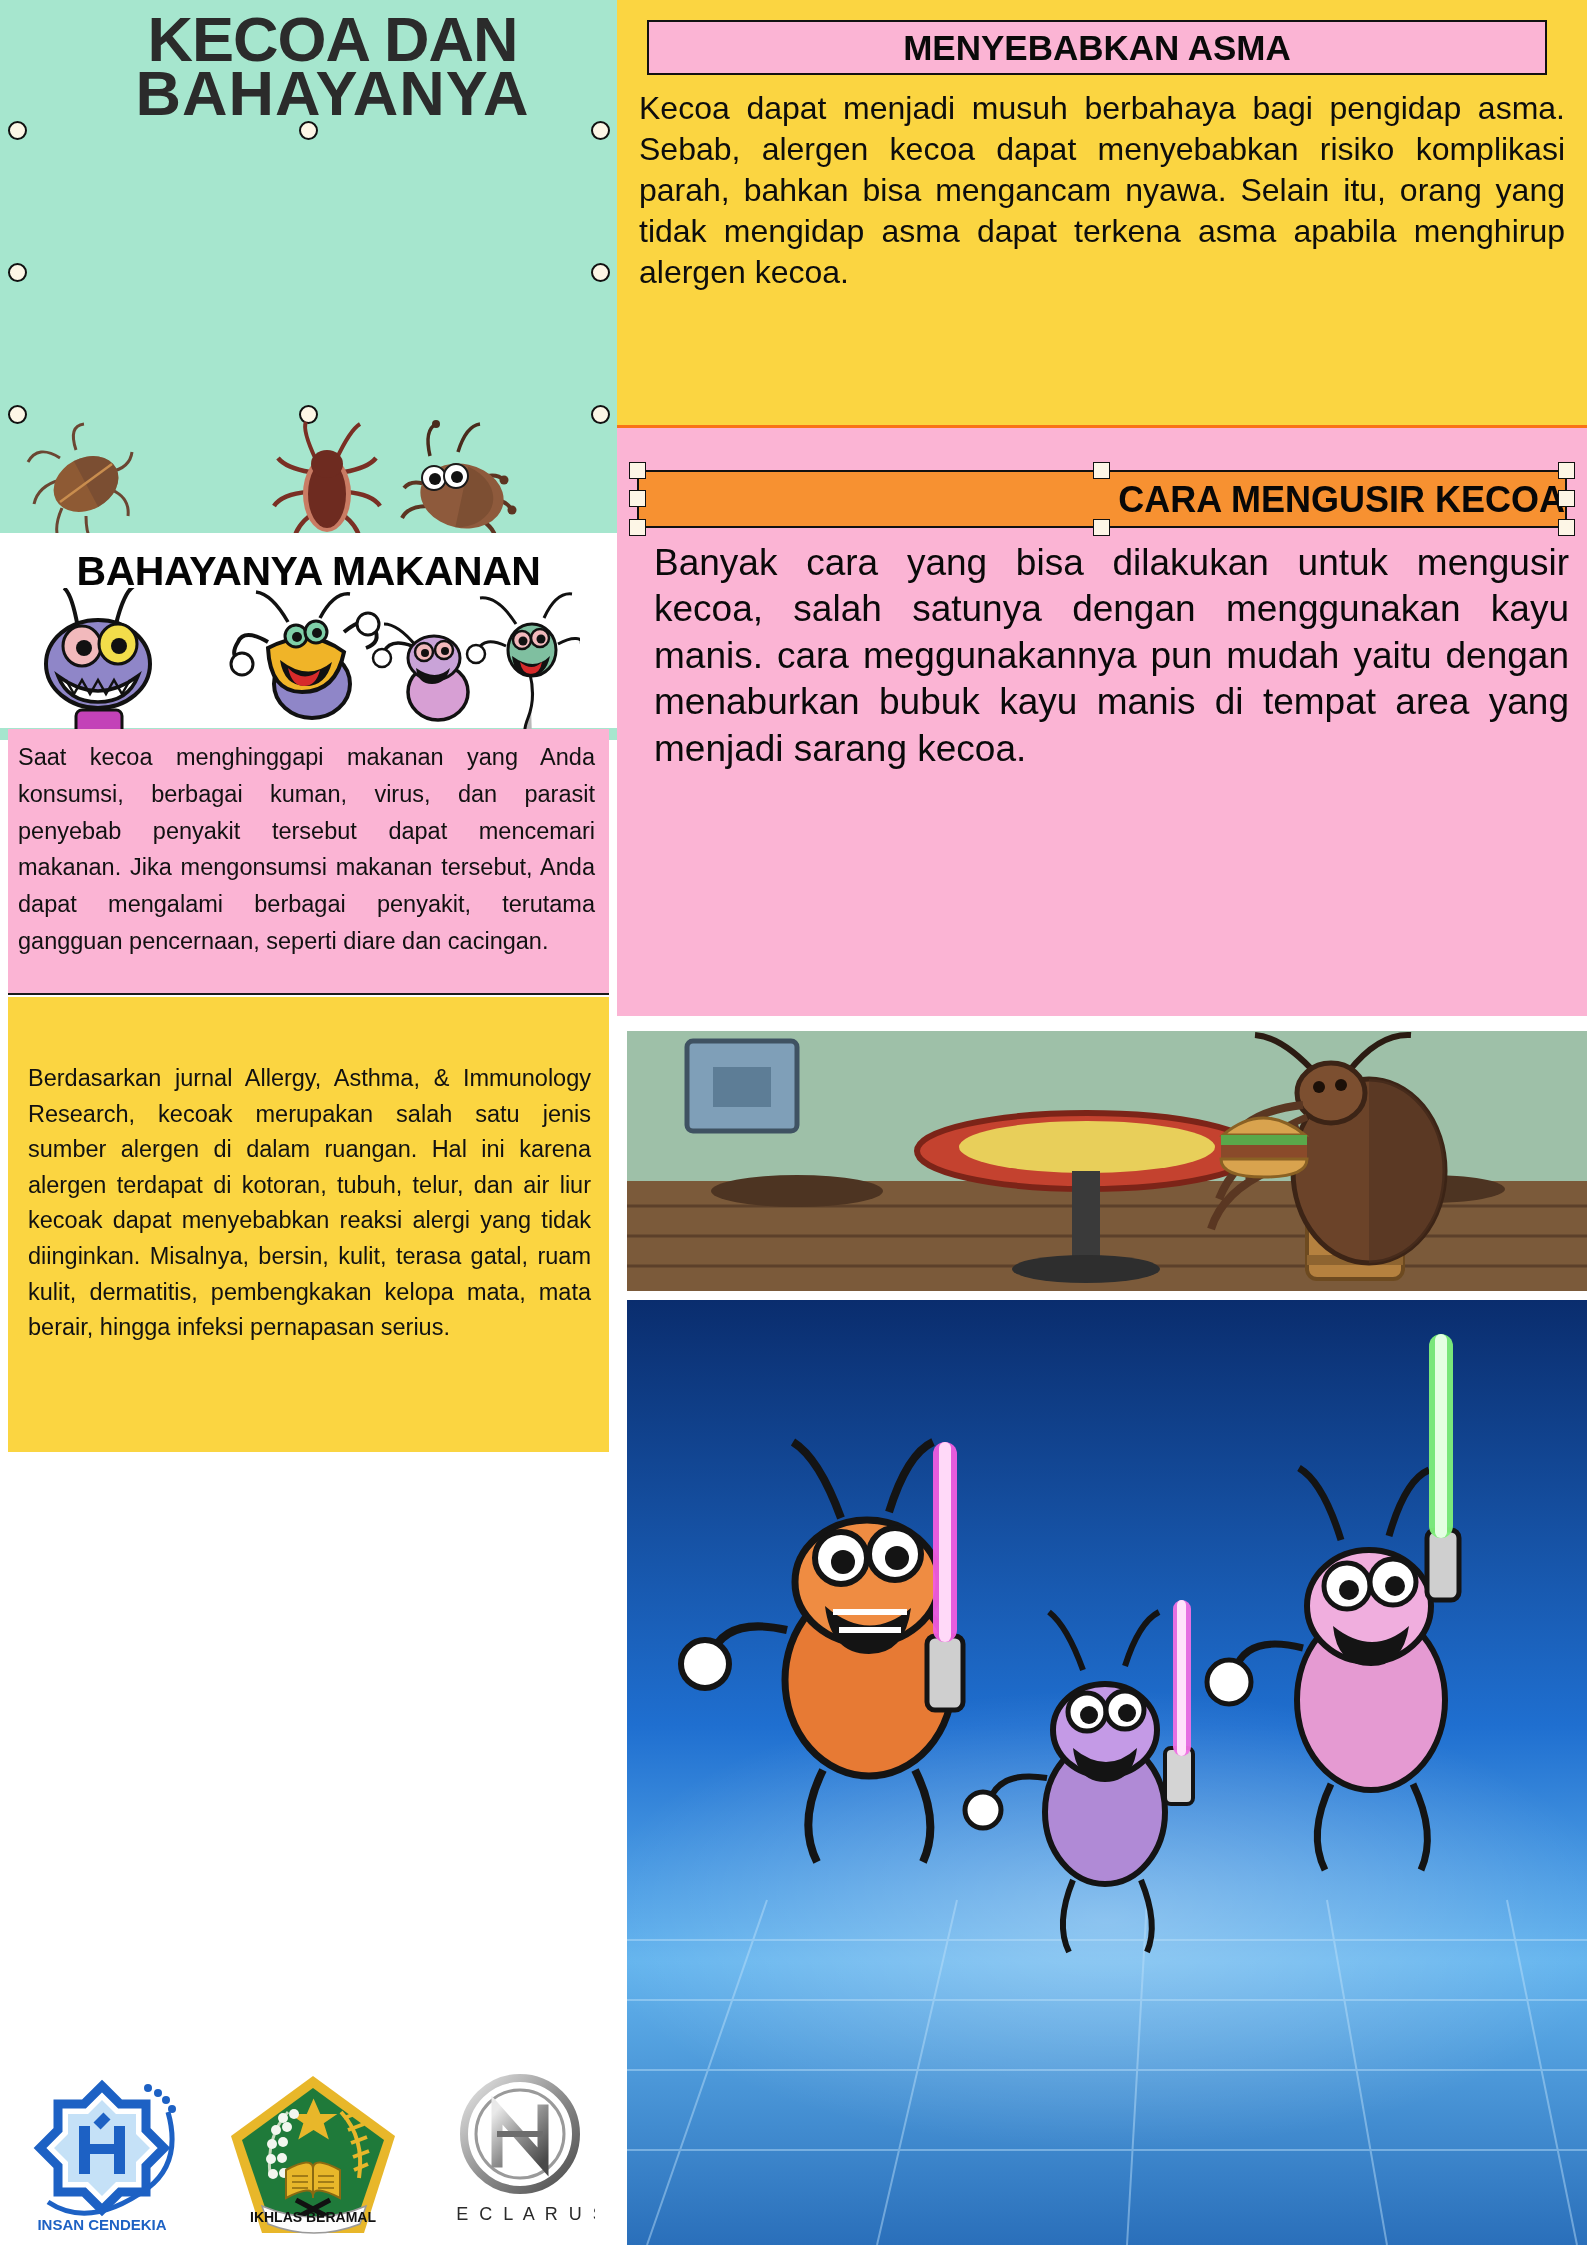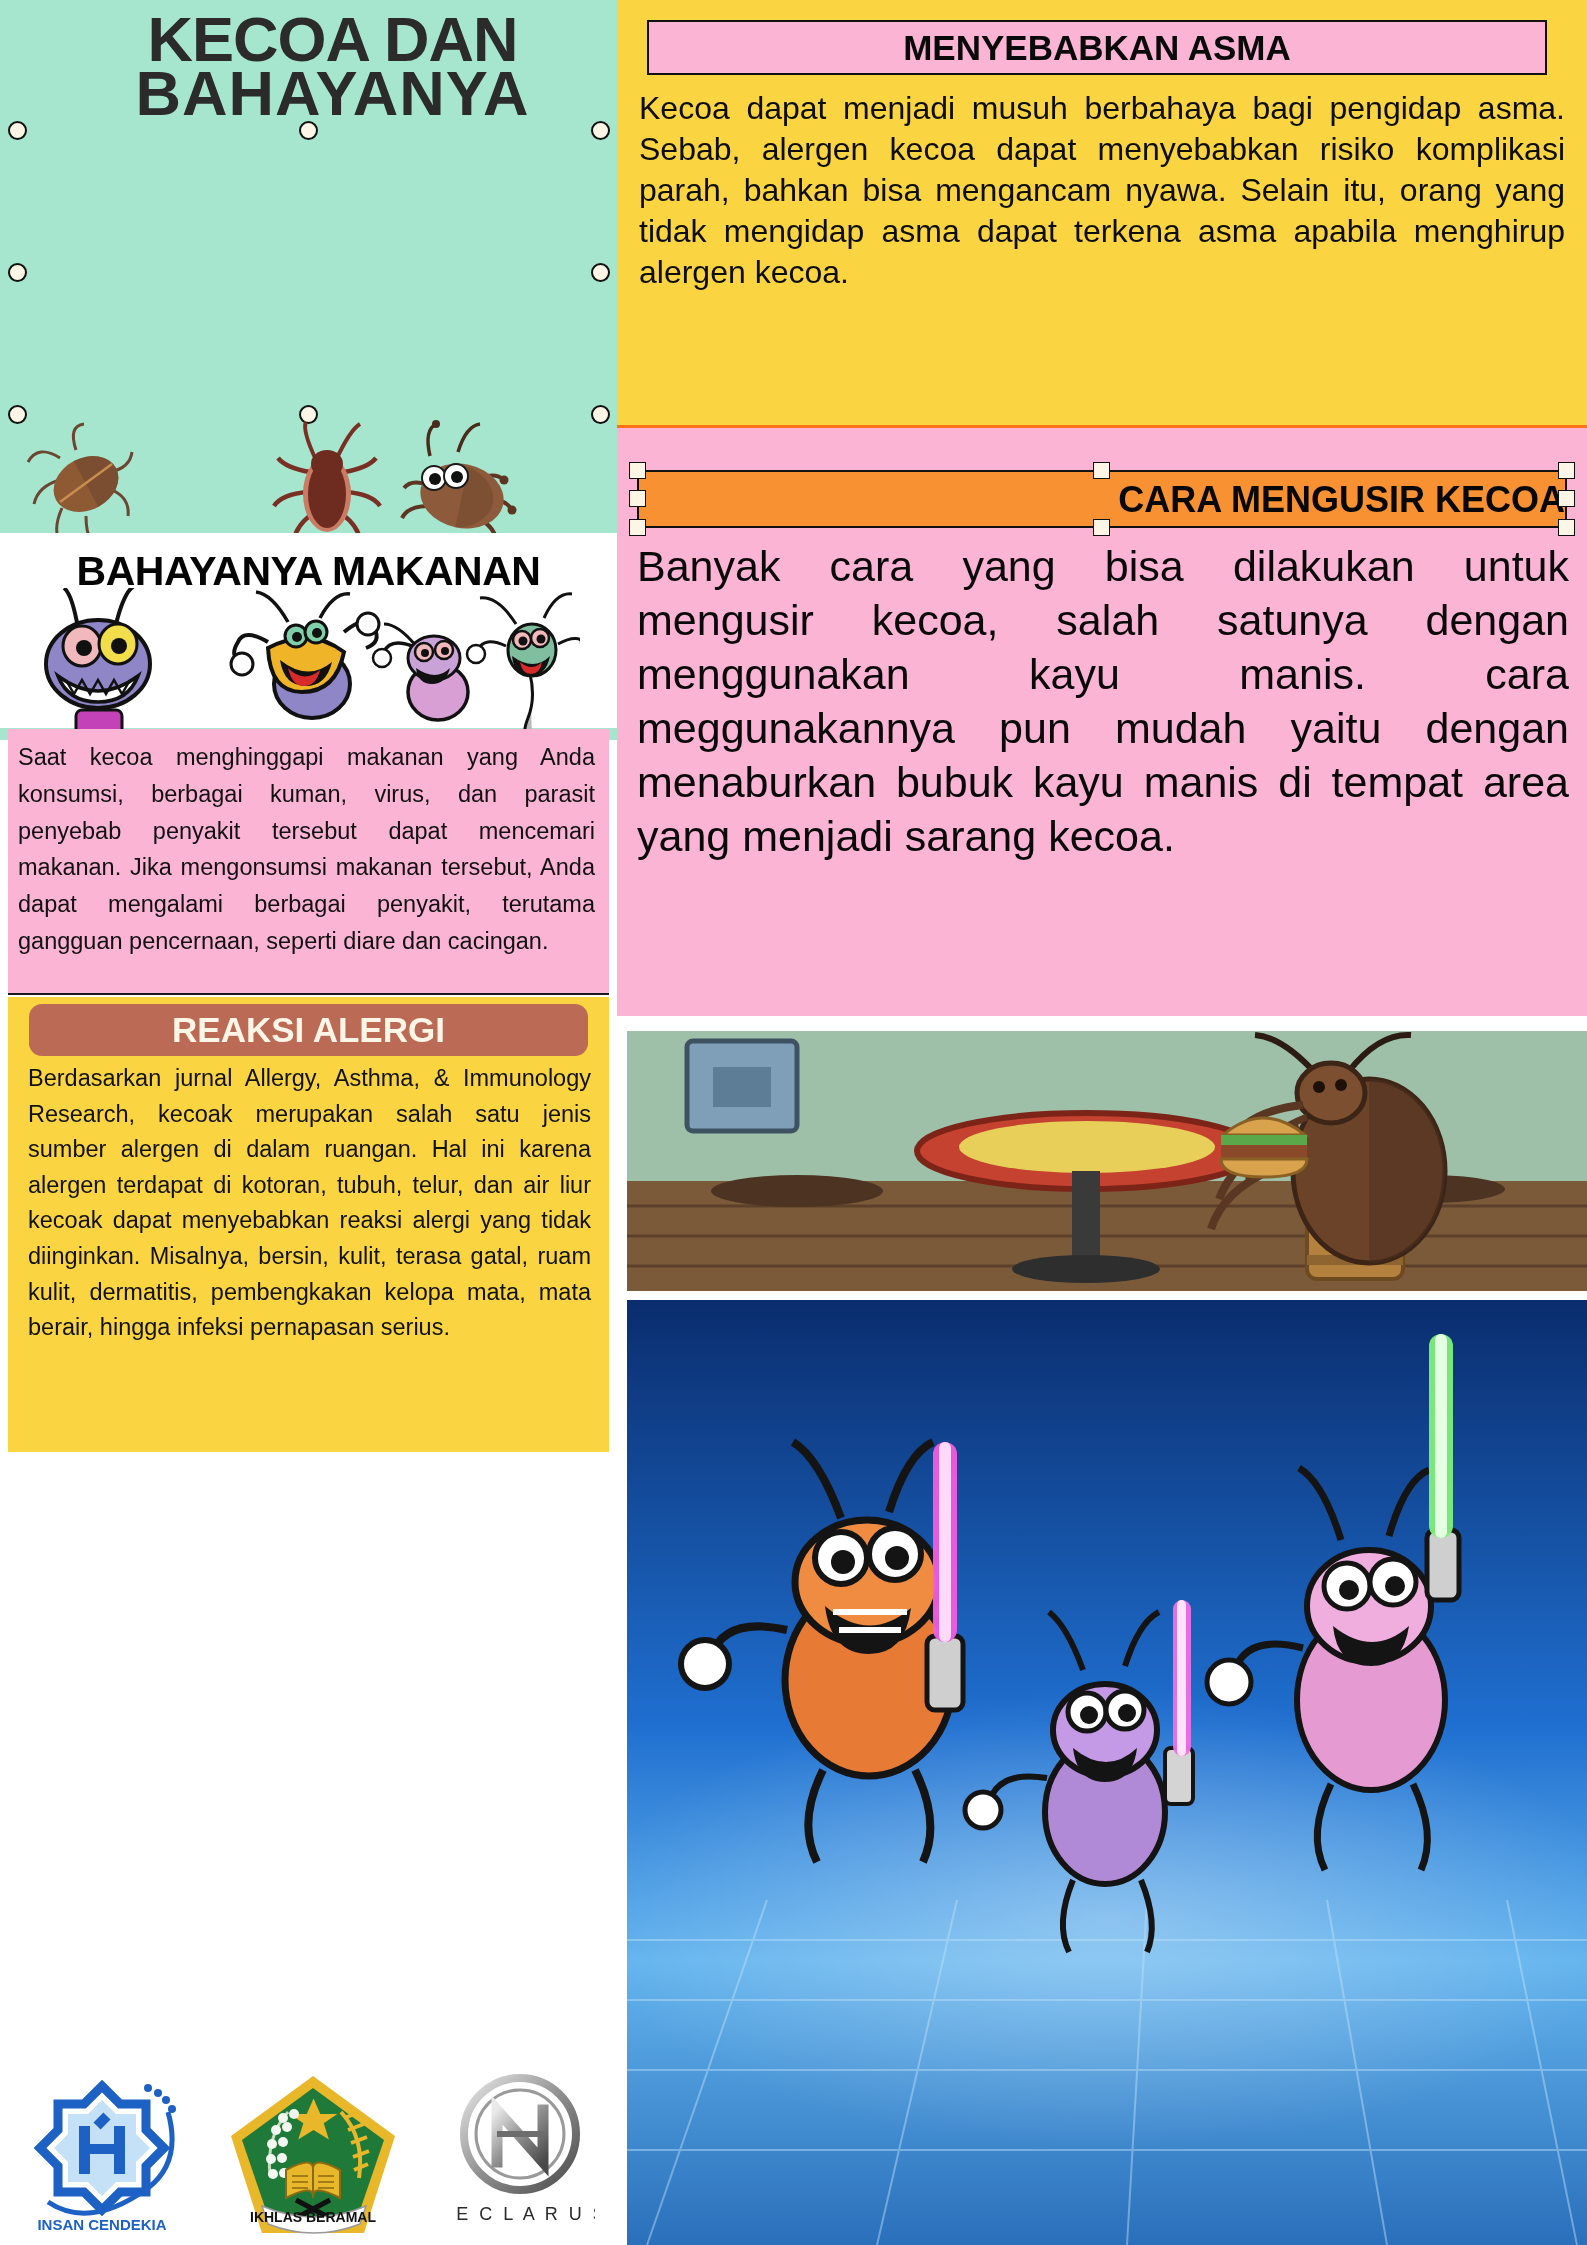--- a/index.html
+++ b/index.html
@@ -118,22 +118,22 @@
   .usir-badge {
     position: absolute; left: 20px; top: 470px; width: 930px; height: 58px;
     background: #f79131; border: 2px solid #111;
   }
   .usir-badge span {
     display: block; text-align: right; line-height: 55px;
     font-size: 36px; font-weight: 800; color: #080808;
   }
   .usir-wrap p {
     padding: 112px 18px 0 20px;
-    font-size: 43px; line-height: 1.255; color: #0a0a0a;
-    text-align: justify; text-justify: inter-word;
+    font-size: 37px; line-height: 1.255; color: #0a0a0a;
+    text-align: justify; text-justify: inter-word; margin-left: 17px;
   }
 
   
   .sq {
     position: absolute; width: 17px; height: 17px;
     background: #fdf6e6; border: 1.5px solid #111;
   }
 </style>
 </head>
 <body>
@@ -254,23 +254,20 @@
         <circle cx="570" cy="54" r="9" fill="#fff" stroke="#111" stroke-width="2.5"></circle>
       </g>
     </svg>
 
     <div class="pink-food">
       <p>Saat kecoa menghinggapi makanan yang Anda konsumsi, berbagai kuman, virus, dan parasit penyebab penyakit tersebut dapat mencemari makanan. Jika mengonsumsi makanan tersebut, Anda dapat mengalami berbagai penyakit, terutama gangguan pencernaan, seperti diare dan cacingan.</p>
     </div>
 
     <div class="alergi-wrap">
       <p>Berdasarkan jurnal Allergy, Asthma, &amp; Immunology Research, kecoak merupakan salah satu jenis sumber alergen di dalam ruangan. Hal ini karena alergen terdapat di kotoran, tubuh, telur, dan air liur kecoak dapat menyebabkan reaksi alergi yang tidak diinginkan. Misalnya, bersin, kulit, terasa gatal, ruam kulit, dermatitis, pembengkakan kelopa mata, mata berair, hingga infeksi pernapasan serius.</p>
-    </div>
-    <div class="alergi-badge">
-      <span>REAKSI ALERGI</span>
     </div>
 
     <div class="logo-row" style="top:2065px; height:180px;">
 
       <svg width="160" height="170" viewBox="0 0 160 170">
         <g transform="translate(80,78)">
           <path d="M0,-62 L18,-44 L44,-44 L44,-18 L62,0 L44,18 L44,44 L18,44 L0,62 L-18,44 L-44,44 L-44,18 L-62,0 L-44,-18 L-44,-44 L-18,-44 Z" fill="none" stroke="#1d61c4" stroke-width="9"></path>
           <path d="M0,-48 L14,-34 L34,-34 L34,-14 L48,0 L34,14 L34,34 L14,34 L0,48 L-14,34 L-34,34 L-34,14 L-48,0 L-34,-14 L-34,-34 L-14,-34 Z" fill="#5aa8e8" opacity="0.35"></path>
           <rect x="-23" y="-22" width="11" height="48" fill="#1d61c4"></rect>
           <rect x="12" y="-22" width="11" height="48" fill="#1d61c4"></rect>

